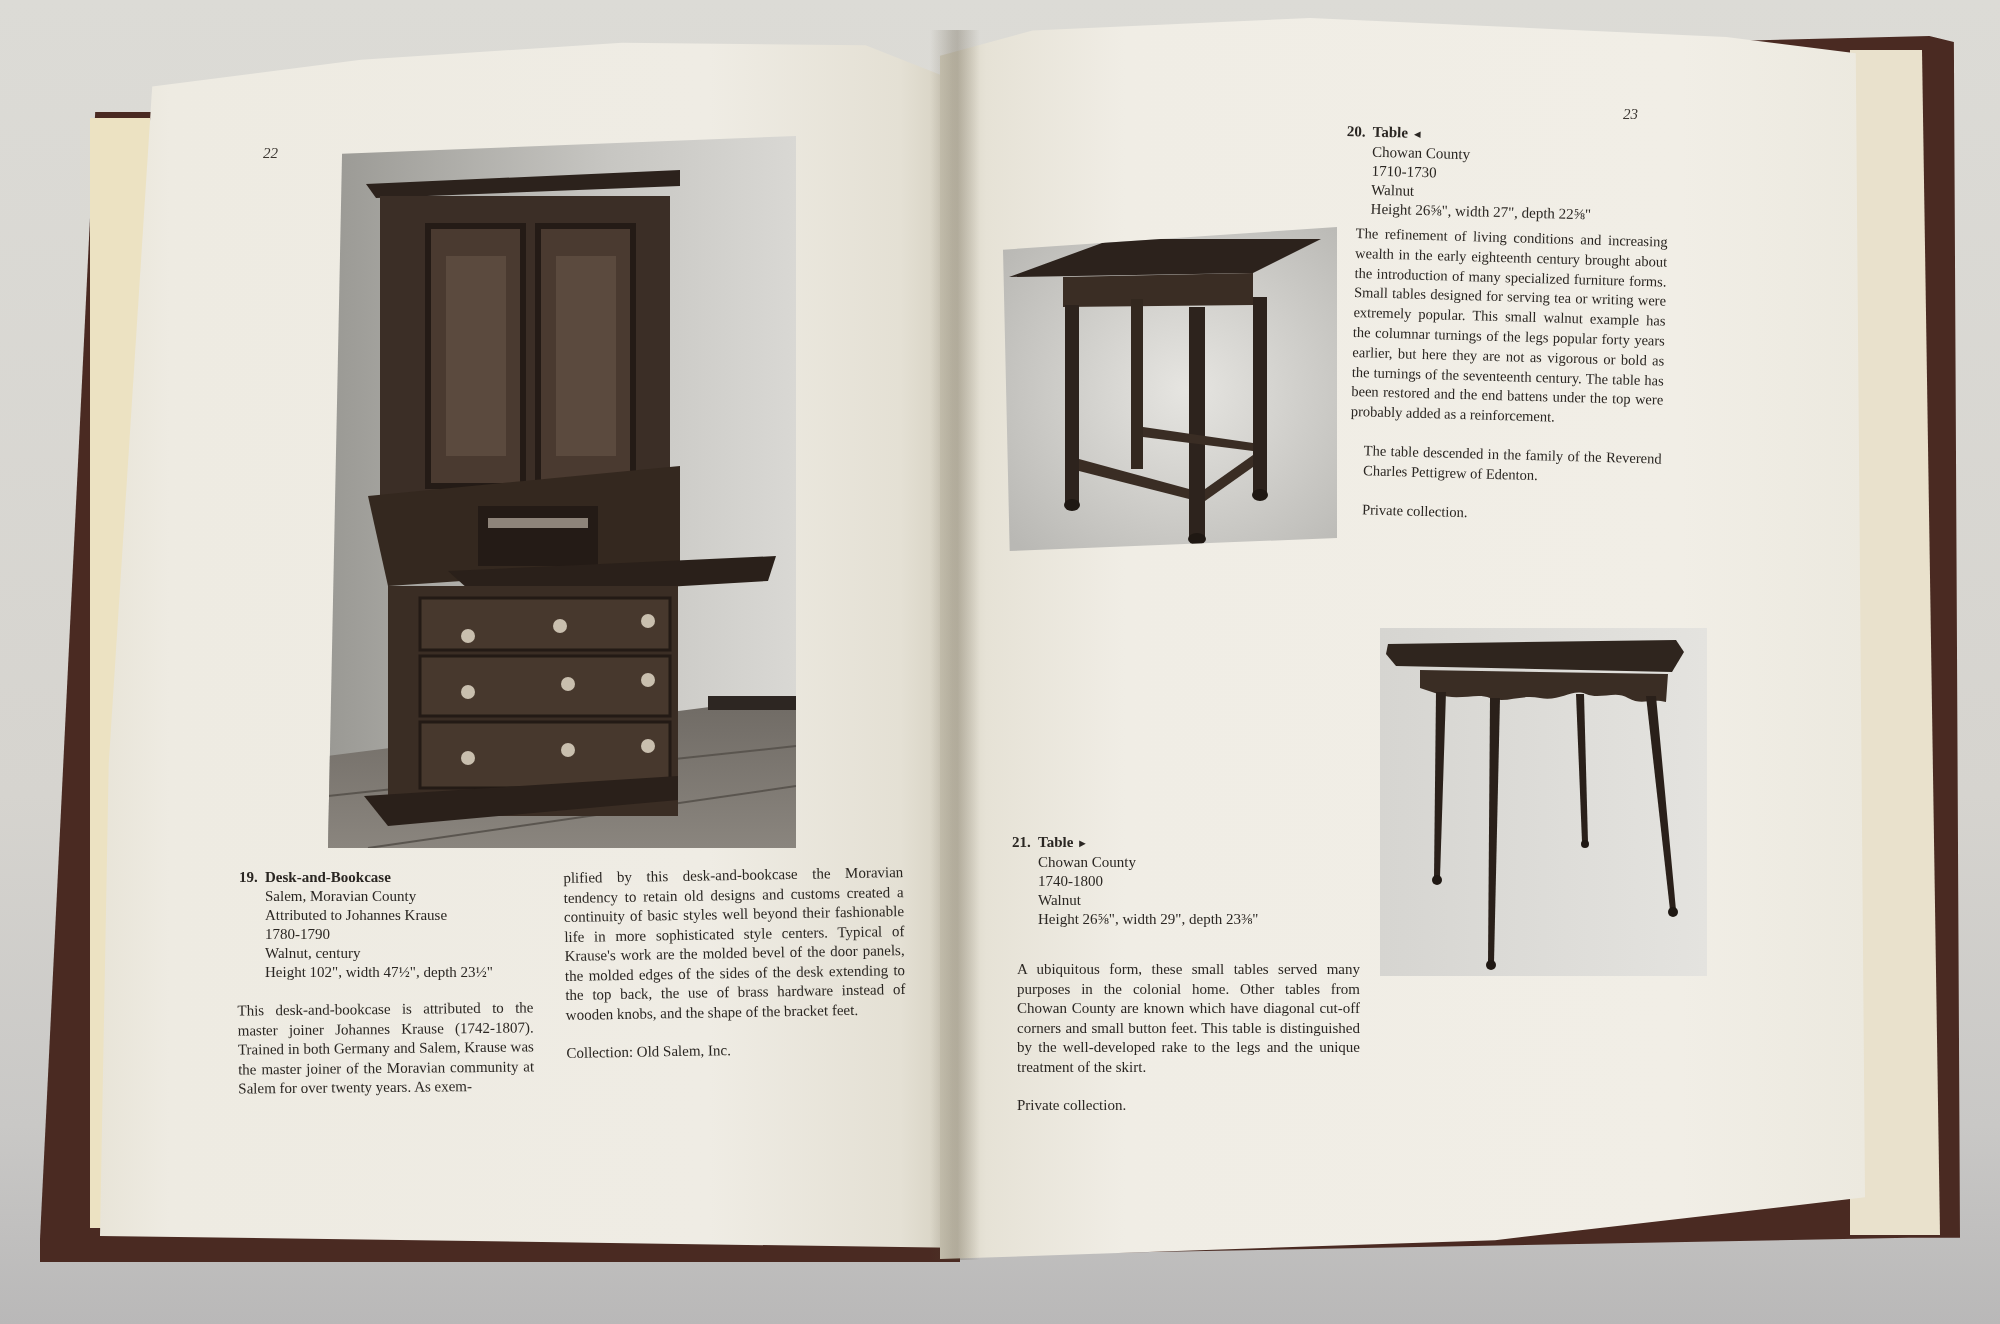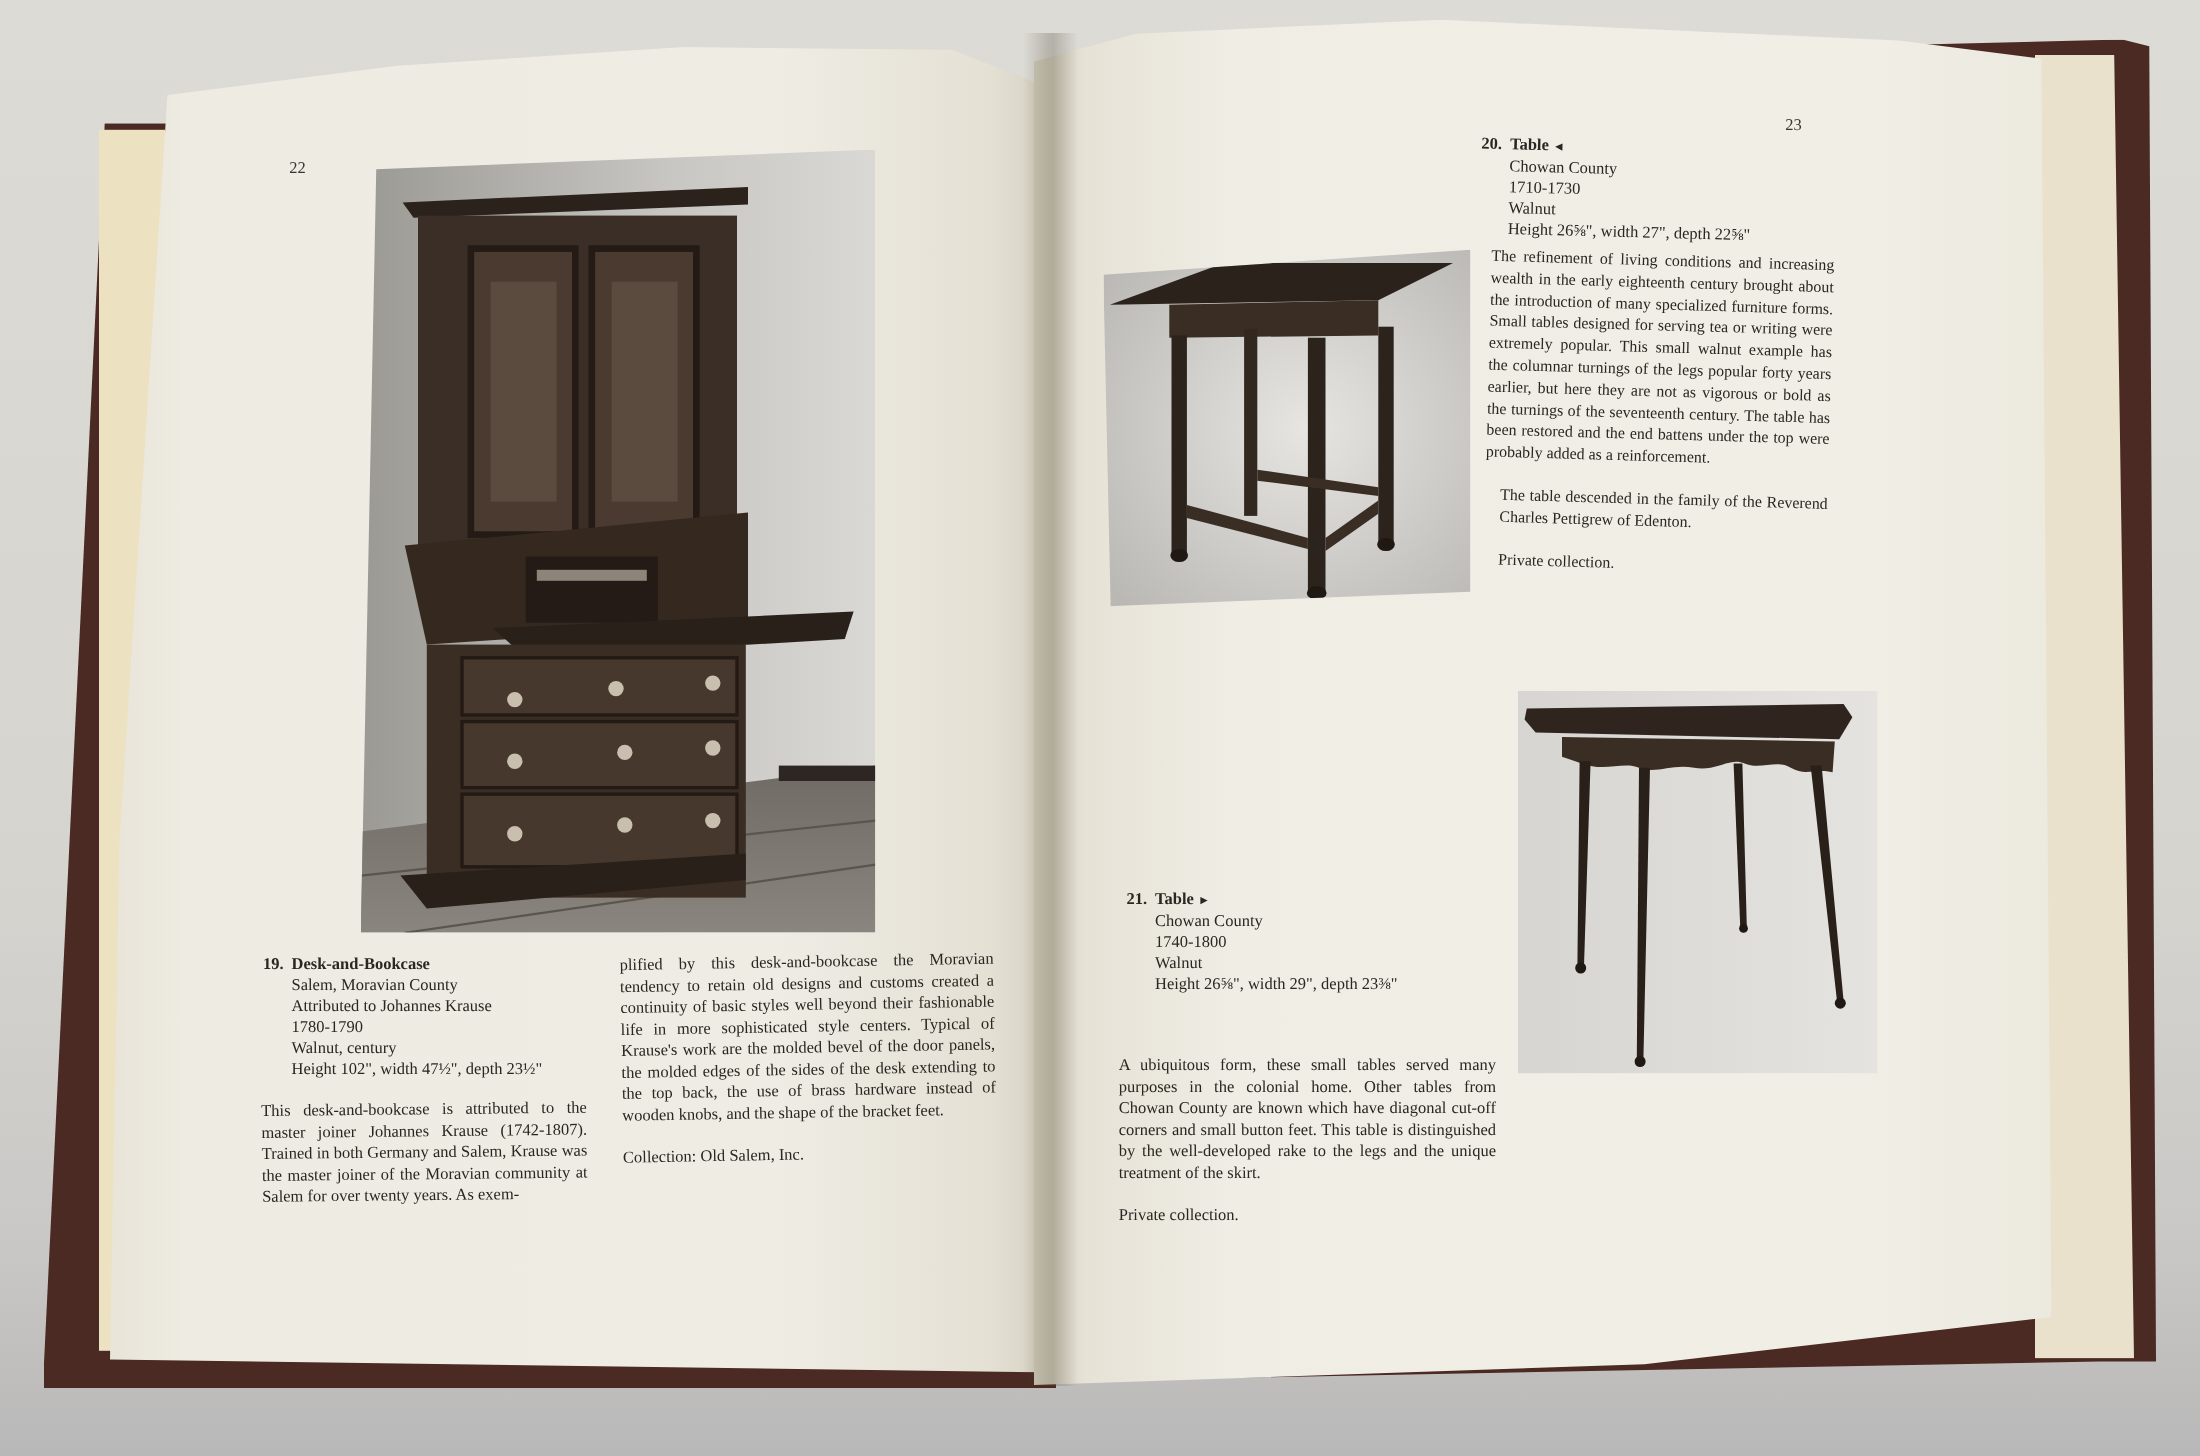--- a/index.html
+++ b/index.html
@@ -41,21 +41,21 @@
   .page-right {
     position: absolute; left: 940px; top: 18px; width: 925px; height: 1260px;
     background: linear-gradient(90deg, #cfcab9 0%, #e6e2d6 5%, #f0ede5 20%, #f1eee6 80%, #ece9df 100%);
     clip-path: polygon(0 3%, 10% 1%, 40% 0, 85% 1.5%, 99% 2.8%, 100% 93.6%, 60% 97%, 0 98.5%);
   }
   .gutter {
     position: absolute; left: 930px; top: 30px; width: 50px; height: 1230px;
     background: linear-gradient(90deg, rgba(0,0,0,0) 0%, rgba(80,70,50,0.25) 45%, rgba(80,70,50,0.28) 55%, rgba(0,0,0,0) 100%);
   }
 
-  .page-num { position: absolute; font-size: 15px; color: #3a3530; }
+  .page-num { position: absolute; font-size: 15px; color: #3a3530; font-style: italic; }
 
   
   .photo { position: absolute; overflow: hidden; }
   .photo svg { width: 100%; height: 100%; display: block; }
 
   
   .caption { position: absolute; font-size: 15px; line-height: 19px; color: #2a2622; }
   .caption .cap-title { font-weight: bold; }
   .caption .cap-title .num { display: inline-block; width: 26px; }
   .caption .cap-line { padding-left: 26px; }
@@ -206,21 +206,21 @@
     <polygon points="110,70 120,70 114,335 108,335" fill="#2a201a"></polygon>
     <polygon points="196,66 204,66 208,214 202,214" fill="#2a201a"></polygon>
     <polygon points="266,68 276,68 296,282 290,282" fill="#2a201a"></polygon>
     <circle cx="57" cy="252" r="5" fill="#1f1813"></circle>
     <circle cx="111" cy="337" r="5" fill="#1f1813"></circle>
     <circle cx="205" cy="216" r="4" fill="#1f1813"></circle>
     <circle cx="293" cy="284" r="5" fill="#1f1813"></circle>
   </svg>
 </div>
 
-<div class="caption" style="left:1012px; top:809px; width:340px;margin-left:12px;">
+<div class="caption" style="left:1012px; top:833px; width:340px;">
   <div class="cap-title">
     <span class="num">21.</span><span>Table</span>
     <span style="font-size:11px;">►</span>
   </div>
   <div class="cap-line">Chowan County</div>
   <div class="cap-line">1740-1800</div>
   <div class="cap-line">Walnut</div>
   <div class="cap-line">Height 26⅝", width 29", depth 23⅜"</div>
 </div>
 

